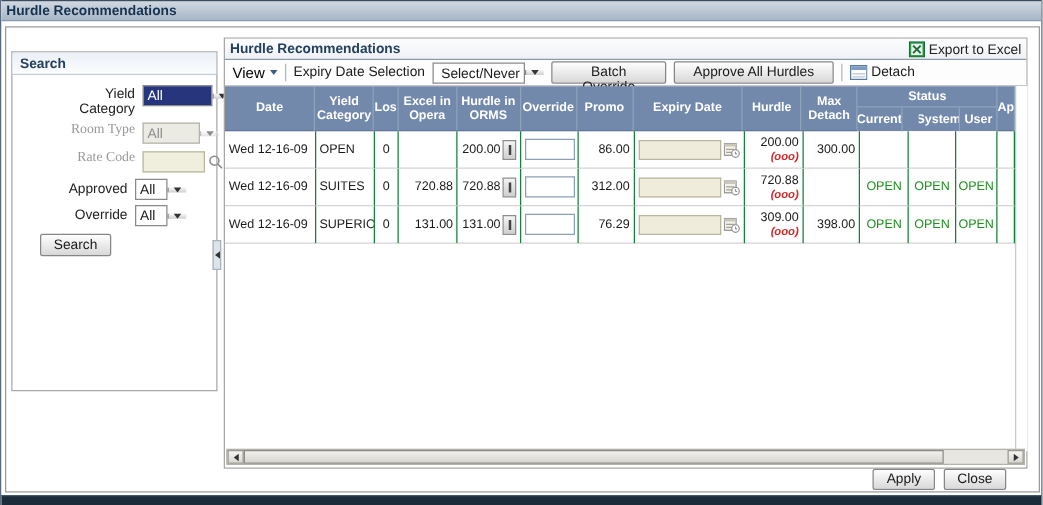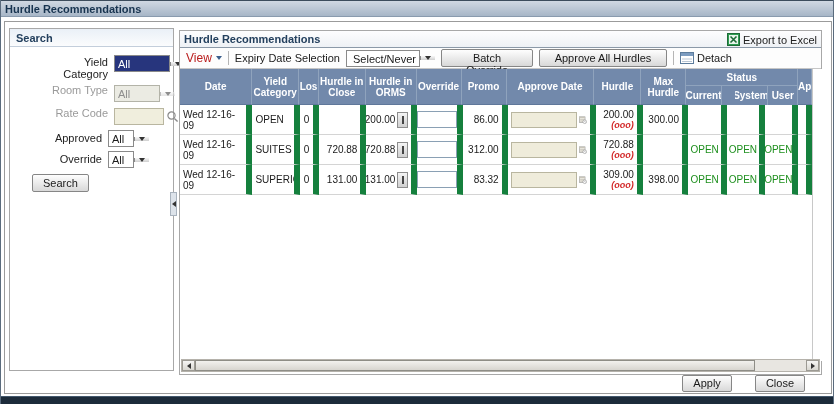--- a/index.html
+++ b/index.html
@@ -19,28 +19,28 @@
   .statusbar {
     position:absolute; left:0; bottom:0; width:834px; height:8px;
     background:#1c2b3a; border-top:1px solid #43586d;
   }
   .content-frame {
     position:absolute; left:3px; top:21px; width:828px; height:373px;
     border:1px solid #9b9b9b; background:#ffffff;
   }
   
   .panel { position:absolute; border:1px solid #a8a8a8; background:#fff; }
-  .search-panel { left:8px; top:28px; width:165px; height:343px; }
+  .search-panel { left:8px; top:41px; width:165px; height:272px; }
   .panel-hdr {
     height:18px; background:linear-gradient(#eaf0f7,#fbfcfd);
     border-bottom:1px solid #c3cedb; font-weight:bold; color:#24405e;
     padding:3px 0 0 6px;
   }
   .sp-label { position:absolute; color:#222; text-align:right; width:68px; line-height:12px; }
-  .sp-label.dis { color:#9a9a9a; }
+  .sp-label.dis { color:#9a9a9a;font-family:Liberation Serif, serif; }
   .ctl-row { position:absolute; display:flex; align-items:center; }
   .combo { display:flex; height:17px; border:1px solid #8a8a8a; background:#fff; }
   .combo .val { padding:2px 3px 0 3px; overflow:hidden; white-space:nowrap; flex:1; }
   .combo.sel .val { background:#27357d; color:#fff; }
   .combo.dis { background:#ebebe3; border-color:#b3b3a8; }
   .combo.dis .val { color:#8e8e8e; }
   .ddbtn {
     width:15px; border-left:1px solid #8a8a8a;
     background:linear-gradient(#f7f7f7,#cfcfcf);
     display:flex; align-items:center; justify-content:center;
@@ -69,40 +69,40 @@
     border-bottom:1px solid #8b99a8; display:flex; align-items:center;
     padding:0 4px; font-weight:bold; color:#24405e;
   }
   .mp-hdr .spacer { flex:1; }
   .export { display:flex; align-items:flex-end; gap:3px; font-weight:normal; color:#222; }
   .mp-toolbar {
     position:absolute; left:0; top:17px; right:0; height:21px;
     display:flex; align-items:center; gap:6px; padding:0 6px;
     border-bottom:1px solid #c6c6c6; background:#fdfdfd;
   }
-  .view-menu { color:#b91c1c; font-size:12px; display:flex; align-items:center; gap:4px; }
+  .view-menu { color:#000000; font-size:12px; display:flex; align-items:center; gap:4px; }
   .vsep { width:1px; height:14px; background:#b5b5b5; }
   
   .tbl { position:absolute; left:0; top:38px; width:632px; }
   .thead { display:flex; width:632px; height:36px; background:#7289ab; color:#fff; }
   .th {
     font-weight:bold; font-size:10px; text-align:center;
     display:flex; align-items:center; justify-content:center;
     border-right:1px solid #8fa3bd; border-bottom:1px solid #5f779a;
     padding:1px; line-height:11px; overflow:hidden;
   }
   .th-group { display:flex; flex-direction:column; width:112px; }
   .th-group-top {
     height:17px; font-weight:bold; font-size:10px; color:#fff; text-align:center;
     border-right:1px solid #8fa3bd; border-bottom:1px solid #8fa3bd; padding-top:3px;
   }
   .th-group-bot { display:flex; height:19px; }
   .trow { display:flex; width:632px; height:30px; background:#fff; }
   .td {
-    border-right:6px solid #15803d; border-bottom:1px solid #d4d4d4;
+    border-right:1px solid #15803d; border-bottom:1px solid #d4d4d4;
     font-size:10px; padding:2px 3px; display:flex; align-items:center; overflow:hidden;
   }
   .num { justify-content:flex-end; }
   .ctr { justify-content:center; }
   .c-date{width:74px}.c-yield{width:48px}.c-los{width:20px}.c-opera{width:48px}
   .c-orms{width:52px}.c-ovr{width:46px}.c-promo{width:46px}.c-exp{width:90px}
   .c-ceil{width:48px}.c-max{width:46px}.c-cur{width:40px}.c-sys{width:38px}
   .c-user{width:34px}.c-ap{width:14px}
   .orms-cell { gap:2px; justify-content:flex-end; }
   .spinbtn {
@@ -120,21 +120,21 @@
   .v-gutter { position:absolute; left:632px; top:38px; width:10px; height:292px; border-left:1px solid #c8c8c8; background:#fff; }
   
   .hscroll {
     position:absolute; left:1px; bottom:2px; width:639px; height:13px;
     background:#e8e6e1; border:1px solid #b5b2ab; display:flex; align-items:stretch;
   }
   .sb-btn { width:13px; background:linear-gradient(#f6f6f4,#d9d7d1); border:1px solid #9c9a93; display:flex; align-items:center; justify-content:center; }
   .sb-thumb { width:560px; background:linear-gradient(#f2f1ee,#d7d5cf); border:1px solid #8e8d86; }
   .sb-track { flex:1; }
   
-  .footer-btns { position:absolute; right:28px; top:375px; display:flex; gap:23px; }
+  .footer-btns { position:absolute; right:28px; top:375px; display:flex; gap:7px; }
   .footer-btns .btn { height:17px; padding-top:1px; }
   svg { display:block; }
 </style>
 </head>
 <body>
 
 <div class="titlebar">Hurdle Recommendations</div>
 
 <div class="content-frame"></div>
 
@@ -241,27 +241,27 @@
       </svg>
       <span>Detach</span>
     </span>
   </div>
 
   <div class="tbl">
     <div class="thead">
       <div class="th c-date">Date</div>
       <div class="th c-yield">Yield Category</div>
       <div class="th c-los">Los</div>
-      <div class="th c-opera">Hurdle in Close</div>
+      <div class="th c-opera">Excel in Opera</div>
       <div class="th c-orms">Hurdle in ORMS</div>
       <div class="th c-ovr">Override</div>
       <div class="th c-promo">Promo</div>
-      <div class="th c-exp">Approve Date</div>
+      <div class="th c-exp">Expiry Date</div>
       <div class="th c-ceil">Hurdle</div>
-      <div class="th c-max">Max Hurdle</div>
+      <div class="th c-max">Max Detach</div>
       <div class="th-group">
         <div class="th-group-top">Status</div>
         <div class="th-group-bot">
           <div class="th c-cur" style="border-bottom:none;">Current</div>
           <div class="th c-sys" style="border-bottom:none;margin-left:13px;">System</div>
           <div class="th c-user" style="border-bottom:none;">User</div>
         </div>
       </div>
       <div class="th c-ap">Ap</div>
     </div>
@@ -347,21 +347,21 @@
       <div class="td c-opera num">131.00</div>
       <div class="td c-orms orms-cell">
         <span>131.00</span>
         <span class="spinbtn">
             <span class="bar"></span>
           </span>
       </div>
       <div class="td c-ovr ctr">
           <input class="ovr-input" style="">
         </div>
-      <div class="td c-promo num">83.32</div>
+      <div class="td c-promo num">76.29</div>
       <div class="td c-exp exp-cell">
         <input class="exp-input" style="">
         <svg width="14" height="14" viewBox="0 0 14 14">
           <rect x="0.5" y="1.5" width="10" height="10" fill="#f4f2ea" stroke="#8f8f8f"></rect>
           <rect x="0.5" y="1.5" width="10" height="2.5" fill="#c9c6ba"></rect>
           <line x1="2" y1="6.5" x2="9" y2="6.5" stroke="#a5a298"></line>
           <line x1="2" y1="9" x2="9" y2="9" stroke="#a5a298"></line>
           <circle cx="10" cy="10" r="3.2" fill="#fff" stroke="#8f8f8f"></circle>
           <path d="M10 8.4 L10 10 L11.3 10.6" fill="none" stroke="#8f8f8f"></path>
         </svg>

